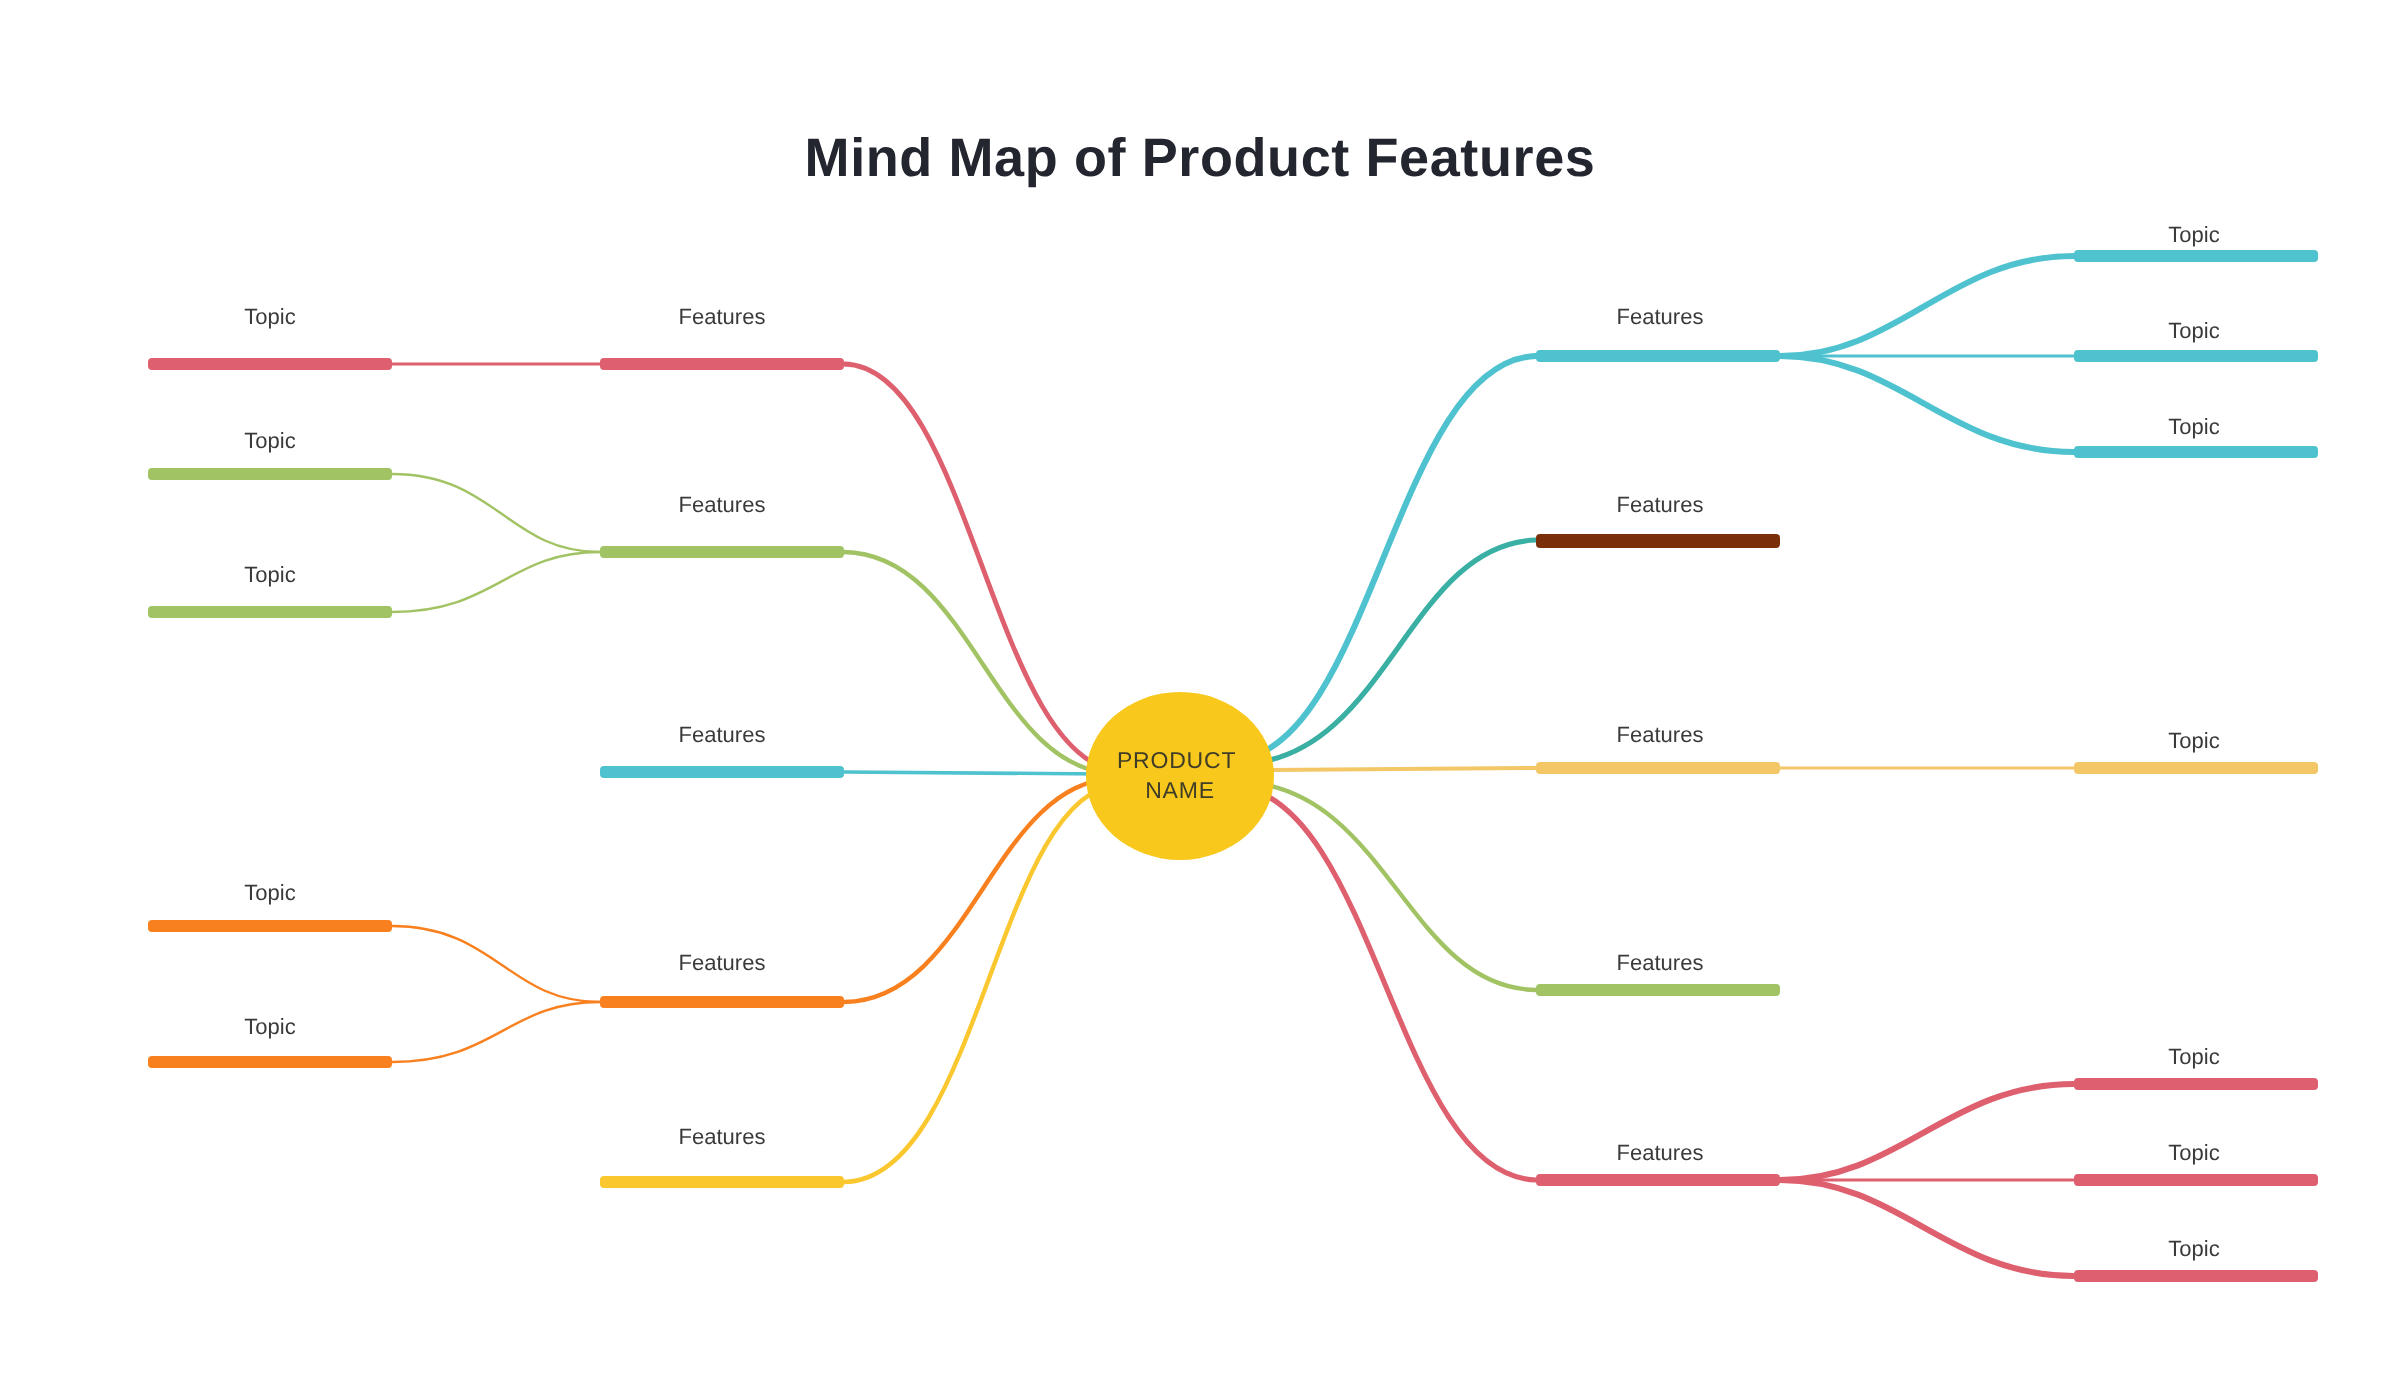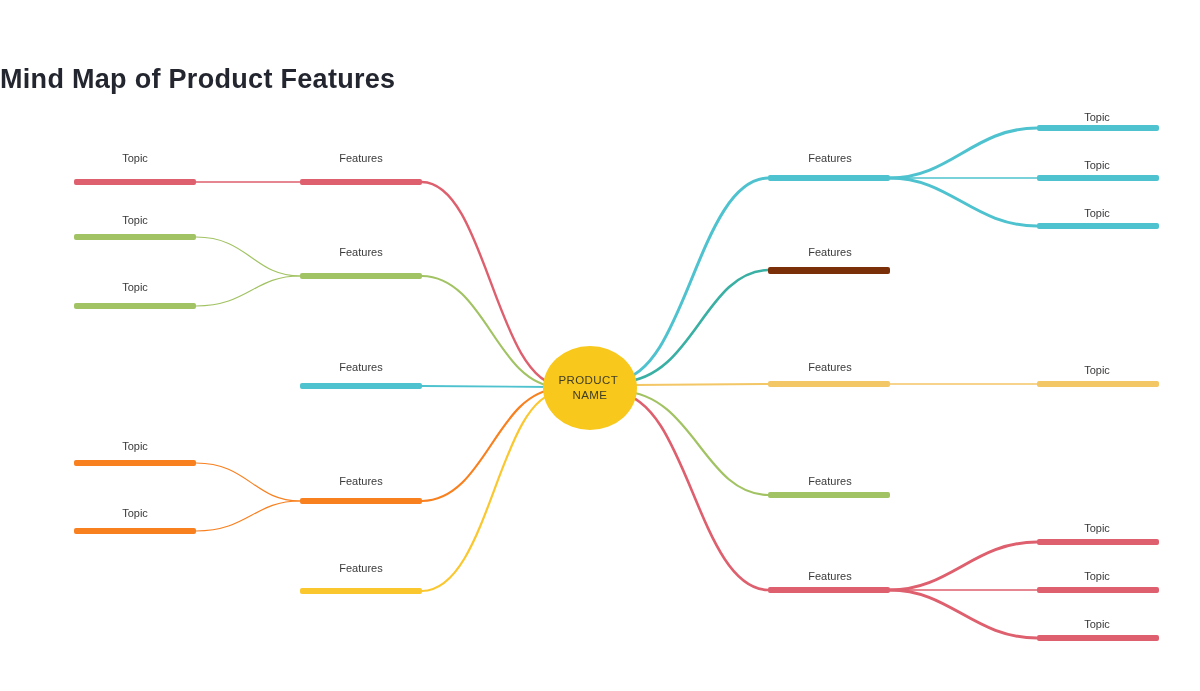--- a/index.html
+++ b/index.html
@@ -10,21 +10,21 @@
     background: #ffffff;
     font-family: "Liberation Sans", sans-serif;
     overflow: hidden;
   }
   .diagram-title {
     position: absolute;
     top: 64px;
     left: 0;
     width: 100%;
     margin: 0;
-    text-align: left;
+    text-align: center;
     font-size: 27px;
     font-weight: 700;
     letter-spacing: 0.3px;
     color: #23262F;
   }
   svg.mindmap { position: absolute; top: 0; left: 0; }
   .node-label {
     font-size: 11px;
     fill: #3A3A3A;
     text-anchor: middle;

